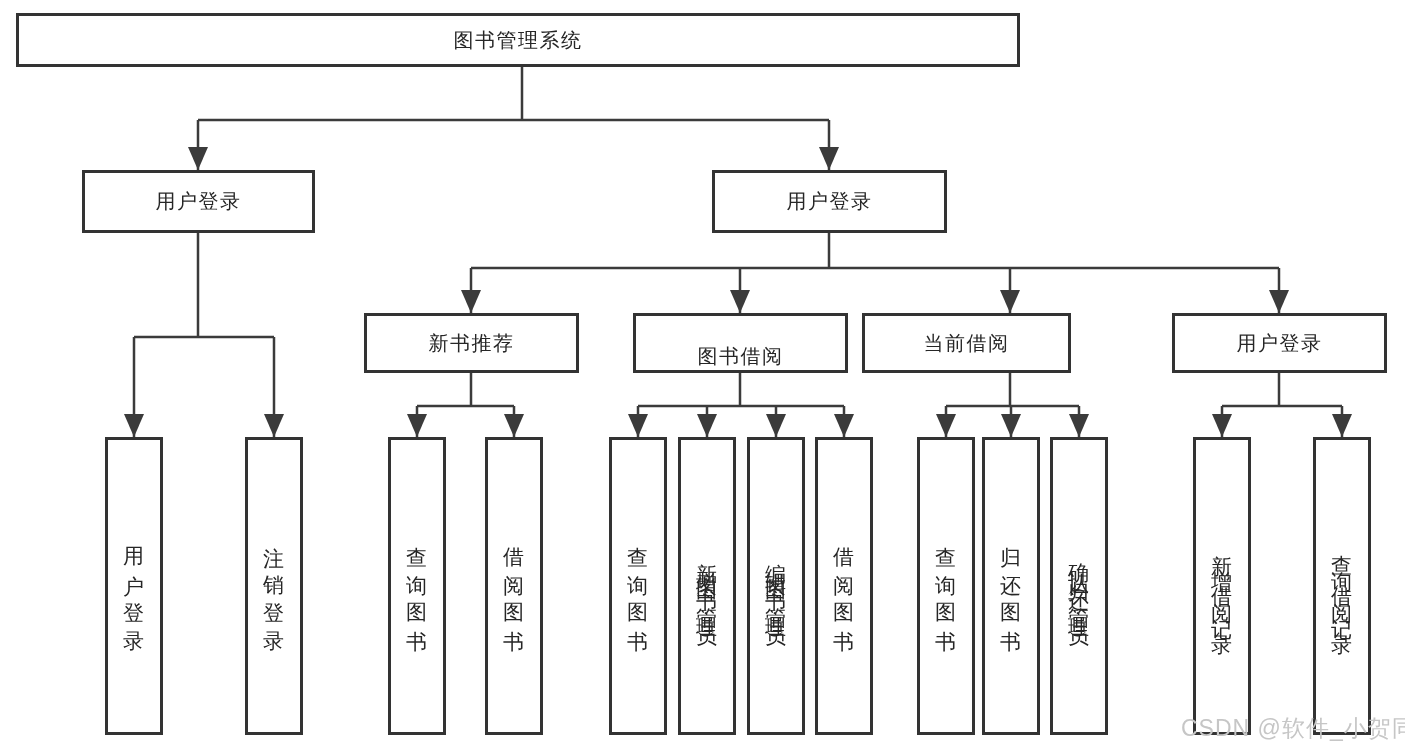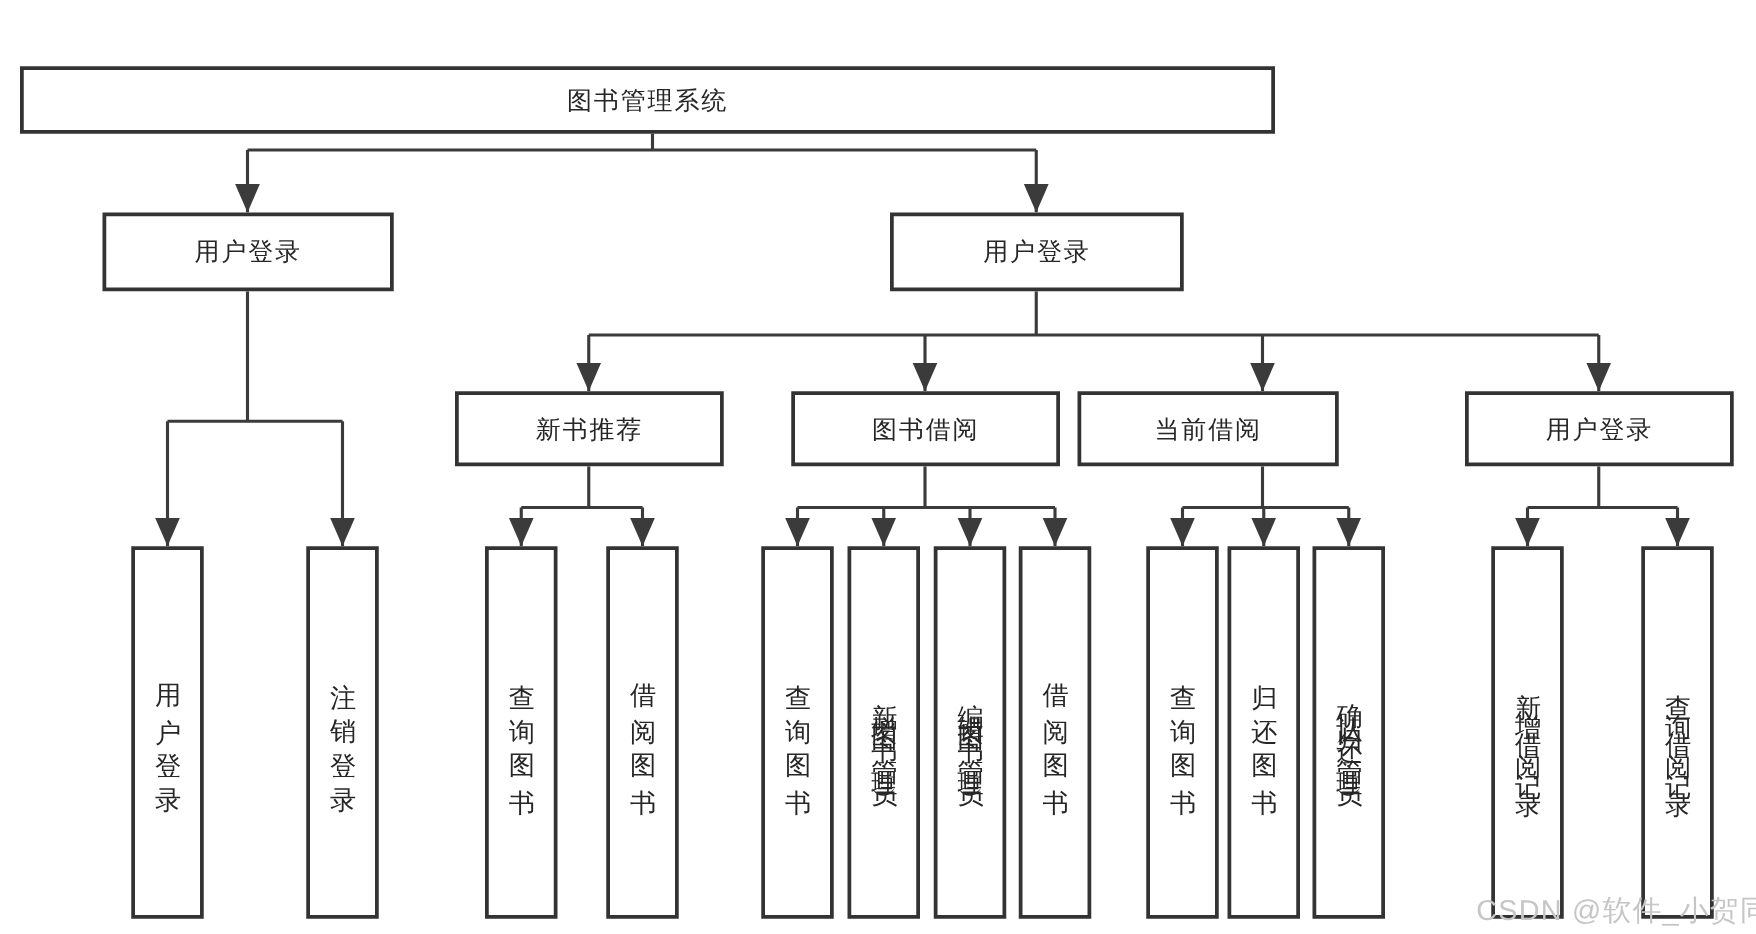--- a/index.html
+++ b/index.html
@@ -62,35 +62,35 @@
       <line x1="776" y1="406" x2="776" y2="437" marker-end="url(#ah)"></line>
       <line x1="844" y1="406" x2="844" y2="437" marker-end="url(#ah)"></line>
       <line x1="946" y1="406" x2="946" y2="437" marker-end="url(#ah)"></line>
       <line x1="1011" y1="406" x2="1011" y2="437" marker-end="url(#ah)"></line>
       <line x1="1079" y1="406" x2="1079" y2="437" marker-end="url(#ah)"></line>
       <line x1="1222" y1="406" x2="1222" y2="437" marker-end="url(#ah)"></line>
       <line x1="1342" y1="406" x2="1342" y2="437" marker-end="url(#ah)"></line>
     </g>
   </svg>
 
-  <div class="box" style="left:16px;top:13px;width:1004px;height:54px;margin-top:40px;">
+  <div class="box" style="left:16px;top:13px;width:1004px;height:54px;">
     <span class="hlabel">图书管理系统</span>
   </div>
 
   <div class="box" style="left:82px;top:170px;width:233px;height:63px;">
     <span class="hlabel">用户登录</span>
   </div>
   <div class="box" style="left:712px;top:170px;width:235px;height:63px;">
     <span class="hlabel">用户登录</span>
   </div>
 
   <div class="box" style="left:364px;top:313px;width:215px;height:60px;text-align:right;">
     <span class="hlabel">新书推荐</span>
   </div>
-  <div class="box" style="left:633px;top:313px;width:215px;height:60px;">
+  <div class="box" style="left:633px;top:313px;width:215px;height:60px;align-items:flex-end;">
     <span class="hlabel">图书借阅</span>
   </div>
   <div class="box" style="left:862px;top:313px;width:209px;height:60px;">
     <span class="hlabel">当前借阅</span>
   </div>
   <div class="box" style="left:1172px;top:313px;width:215px;height:60px;">
     <span class="hlabel">用户登录</span>
   </div>
 
   <div class="box" style="left:105px;top:437px;width:58px;height:298px;">

